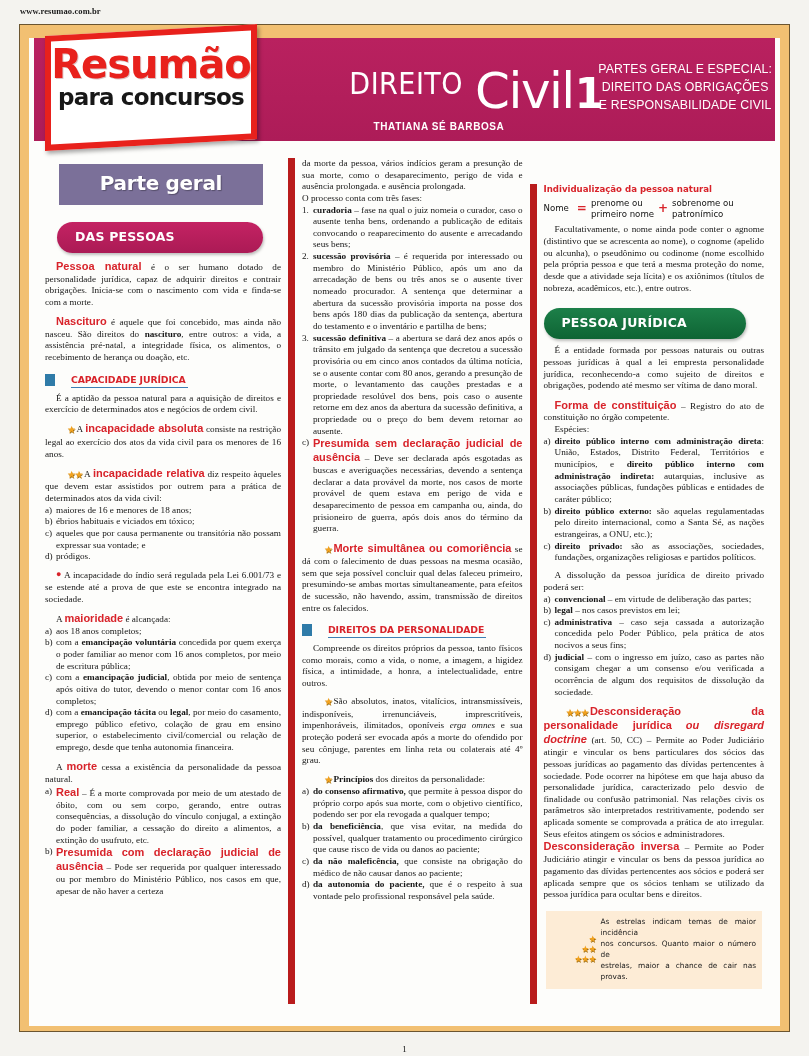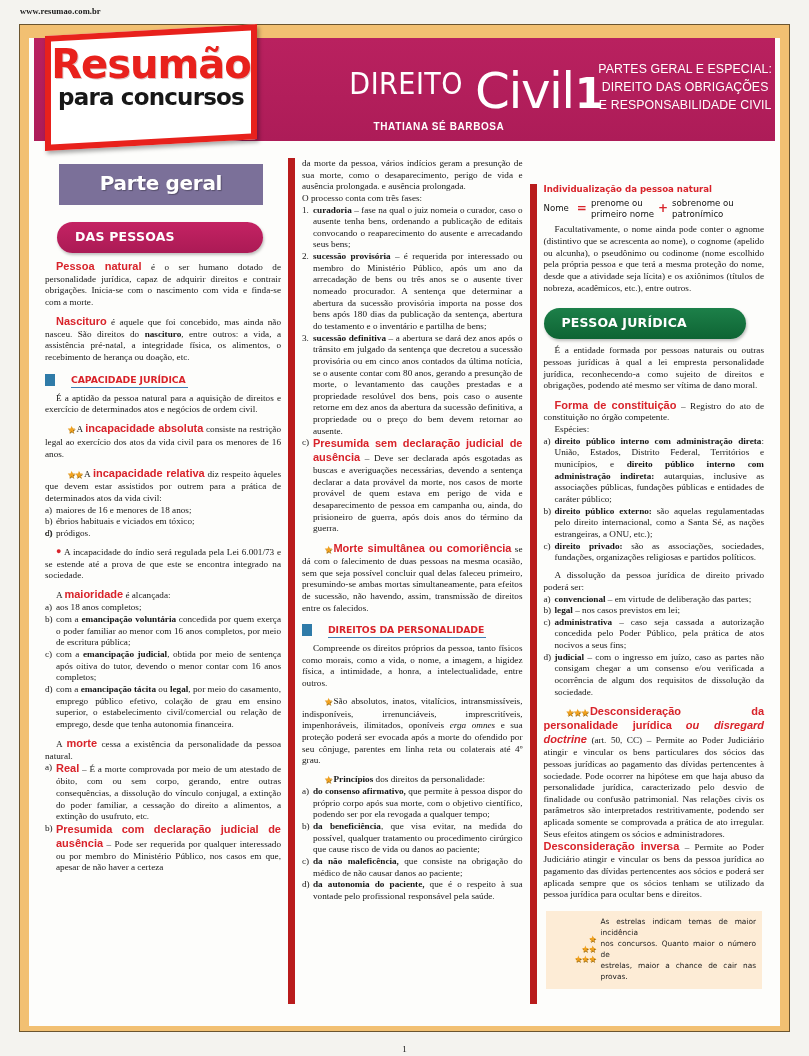--- a/index.html
+++ b/index.html
@@ -335,21 +335,21 @@
 
       <p>É a aptidão da pessoa natural para a aquisição de direitos e exercício de determinados atos e negócios de ordem civil.</p>
       <div class="sp"></div>
       <p><span class="starline"><span class="star">★</span></span><span>A </span><span class="red">incapacidade absoluta</span><span> consiste na restrição legal ao exercício dos atos da vida civil para os menores de 16 anos.</span></p>
       <div class="sp"></div>
       <p><span class="starline"><span class="star">★</span><span class="star">★</span></span><span>A </span><span class="red">incapacidade relativa</span><span> diz respeito àqueles que devem estar assistidos por outrem para a prática de determinados atos da vida civil:</span></p>
 
       <div>
         <p class="li"><span class="mk">a)</span><span>maiores de 16 e menores de 18 anos;</span></p>
         <p class="li"><span class="mk">b)</span><span>ébrios habituais e viciados em tóxico;</span></p>
-        <p class="li"><span class="mk">c)</span></p>
+        <p class="li"><span class="mk">c)</span><span>aqueles que por causa permanente ou transitória não possam expressar sua vontade; e</span></p>
         <p class="li"><span class="mk">d)</span><span>pródigos.</span></p>
       </div>
 
       <div class="sp"></div>
       <p><span class="bul">●</span> <span>A incapacidade do índio será regulada pela Lei 6.001/73 e se estende até a prova de que este se encontra integrado na sociedade.</span></p>
 
       <div class="sp"></div>
       <p><span>A </span><span class="red">maioridade</span><span> é alcançada:</span></p>
 
       <div>

